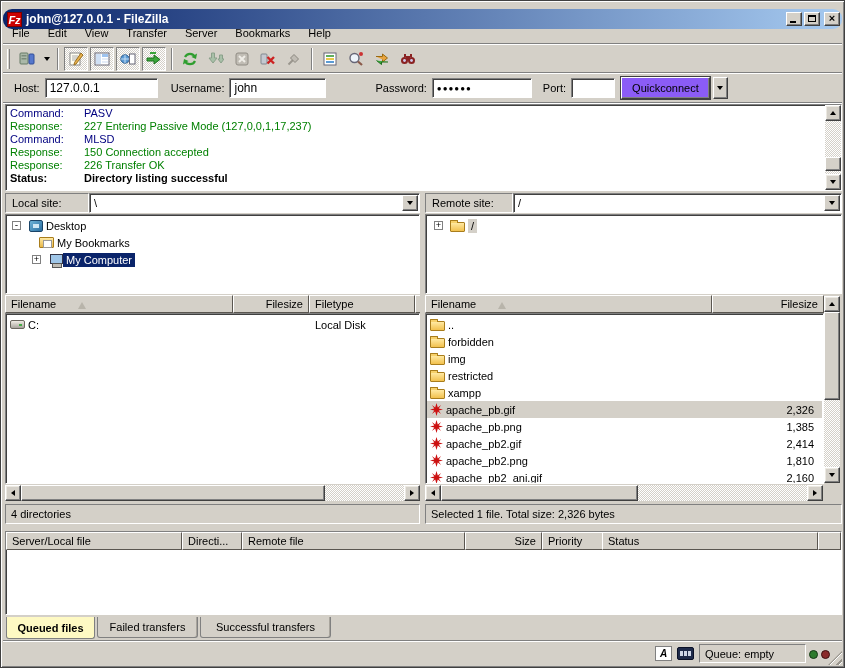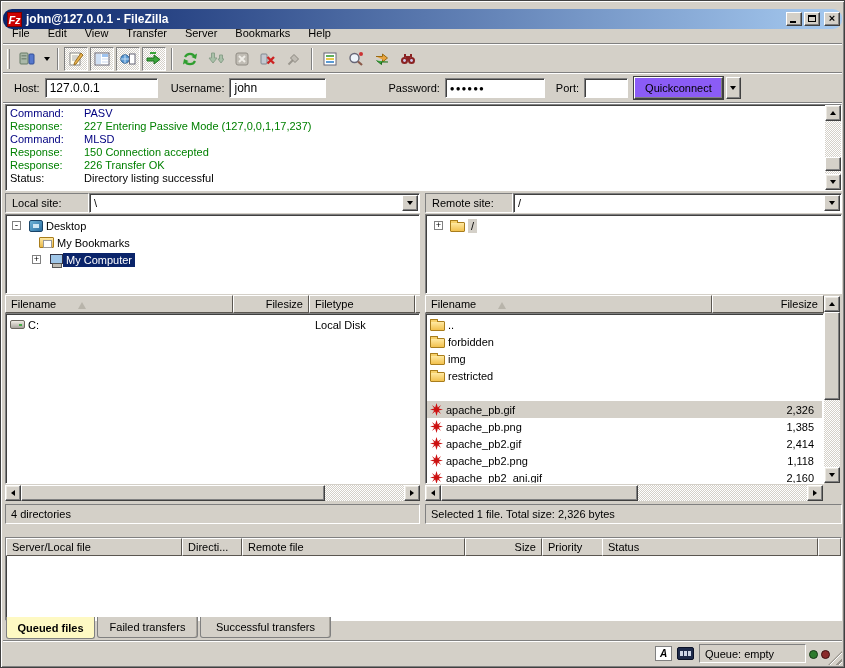--- a/index.html
+++ b/index.html
@@ -41,21 +41,21 @@
     box-shadow:inset -1px -1px 0 #808080,0 0 0 1px #404040;margin-left:6px;font-size:11px;}
   .qc-dd{width:15px;height:22px;background:#d4d0c8;border:1px solid;border-color:#fff #404040 #404040 #fff;
     box-shadow:inset -1px -1px 0 #808080;margin-left:3px;display:flex;align-items:center;justify-content:center;}
   
   .log{left:4px;top:103px;width:837px;height:87px;background:#fff;border:1px solid;border-color:#808080 #fff #fff #808080;
     box-shadow:inset 1px 1px 0 #404040;overflow:hidden;}
   .log-line{display:flex;line-height:13px;padding-left:4px;}
   .log-label{width:74px;}
   .t-command{color:#000080;}
   .t-response{color:#008000;}
-  .t-status{color:#000;}
+  .t-status{color:#000;font-weight:bold;}
   
   .site-label{height:20px;display:flex;align-items:center;padding:0 6px;background:#d4d0c8;}
   .combo{height:20px;background:#fff;border:1px solid;border-color:#808080 #fff #fff #808080;
     box-shadow:inset 1px 1px 0 #404040;display:flex;align-items:center;padding-left:4px;position:relative;}
   .combo-arrow{position:absolute;right:1px;top:1px;bottom:1px;width:16px;background:#d4d0c8;
     border:1px solid;border-color:#fff #404040 #404040 #fff;box-shadow:inset -1px -1px 0 #808080;
     display:flex;align-items:center;justify-content:center;}
   
   .whitebox{background:#fff;border:1px solid;border-color:#808080 #fff #fff #808080;box-shadow:inset 1px 1px 0 #404040;overflow:hidden;}
   .trow{position:absolute;height:17px;display:flex;align-items:center;}
@@ -250,21 +250,21 @@
         </svg>
     </div>
   </div>
   <div class="abs hgroove" style="left:2px;top:71px;width:839px;"></div>
 
   <div class="abs quickbar">
     <span class="qc-label">Host:</span>
     <input class="qc-input" style="width: 113px;" value="127.0.0.1">
     <span class="qc-label" style="margin-left:13px;">Username:</span>
     <input class="qc-input" style="width: 97px;" value="john">
-    <span class="qc-label" style="margin-left:14px;padding-left:48px;">Password:</span>
+    <span class="qc-label" style="margin-left:1px;padding-left:48px;">Password:</span>
     <input class="qc-input" style="width: 100px; font-size: 8px; letter-spacing: 1px;" value="●●●●●●">
     <span class="qc-label" style="margin-left:11px;">Port:</span>
     <input class="qc-input" style="width: 44px;" value="">
     <button class="qc-btn">Quickconnect</button>
     <div class="qc-dd">
         <span class="dd-arrow"></span>
       </div>
   </div>
   <div class="abs hgroove" style="left:2px;top:101px;width:839px;"></div>
 
@@ -386,39 +386,44 @@
     <div class="lrow" style="top:53px;">
         <span class="icon-folder"></span>
         <span class="fname">restricted</span>
         <span class="fsize"></span>
       </div>
     <div class="lrow" style="top:36px;">
         <span class="icon-folder"></span>
         <span class="fname">img</span>
         <span class="fsize"></span>
       </div>
+    <div class="lrow" style="top:70px;">
+        <span class="icon-folder"></span>
+        <span class="fname">xampp</span>
+        <span class="fsize"></span>
+      </div>
     <div class="lrow sel-gray" style="top:87px;">
         <span class="icon-img"></span>
         <span class="fname">apache_pb.gif</span>
         <span class="fsize">2,326</span>
       </div>
     <div class="lrow" style="top:104px;">
         <span class="icon-img"></span>
         <span class="fname">apache_pb.png</span>
         <span class="fsize">1,385</span>
       </div>
     <div class="lrow" style="top:121px;">
         <span class="icon-img"></span>
         <span class="fname">apache_pb2.gif</span>
         <span class="fsize">2,414</span>
       </div>
     <div class="lrow" style="top:138px;">
         <span class="icon-img"></span>
         <span class="fname">apache_pb2.png</span>
-        <span class="fsize">1,118</span>
+        <span class="fsize">1,810</span>
       </div>
     <div class="lrow" style="top:155px;">
         <span class="icon-img"></span>
         <span class="fname">apache_pb2_ani.gif</span>
         <span class="fsize">2,160</span>
       </div>
   </div>
 
   <div class="abs checker" style="left:823px;top:295px;width:16px;height:187px;">
     <div class="sb-btn" style="left:0;top:0;">
@@ -446,21 +451,21 @@
       </div>
     <div class="sb-thumb" style="left:16px;top:0;width:197px;height:16px;"></div>
     <div class="sb-btn" style="right:0;top:0;">
         <span class="tri-right"></span>
       </div>
   </div>
 
   <div class="abs statusbox" style="left:4px;top:503px;width:415px;">4 directories</div>
   <div class="abs statusbox" style="left:424px;top:503px;width:417px;">Selected 1 file. Total size: 2,326 bytes</div>
 
-  <div class="abs whitebox" style="left:4px;top:530px;width:837px;height:84px;margin-top:6px;">
+  <div class="abs whitebox" style="left:4px;top:530px;width:837px;height:84px;">
     <div class="abs" style="left:0;top:0;width:835px;height:18px;">
       <div class="hdr-cell" style="left:0;width:176px;">Server/Local file</div>
       <div class="hdr-cell" style="left:176px;width:60px;">Directi...</div>
       <div class="hdr-cell" style="left:236px;width:223px;">Remote file</div>
       <div class="hdr-cell" style="left:459px;width:77px;text-align:right;">Size</div>
       <div class="hdr-cell" style="left:536px;width:70px;">Priority</div>
       <div class="hdr-cell" style="left:596px;width:216px;">Status</div>
       <div class="hdr-cell" style="left:812px;width:23px;"></div>
     </div>
   </div>

